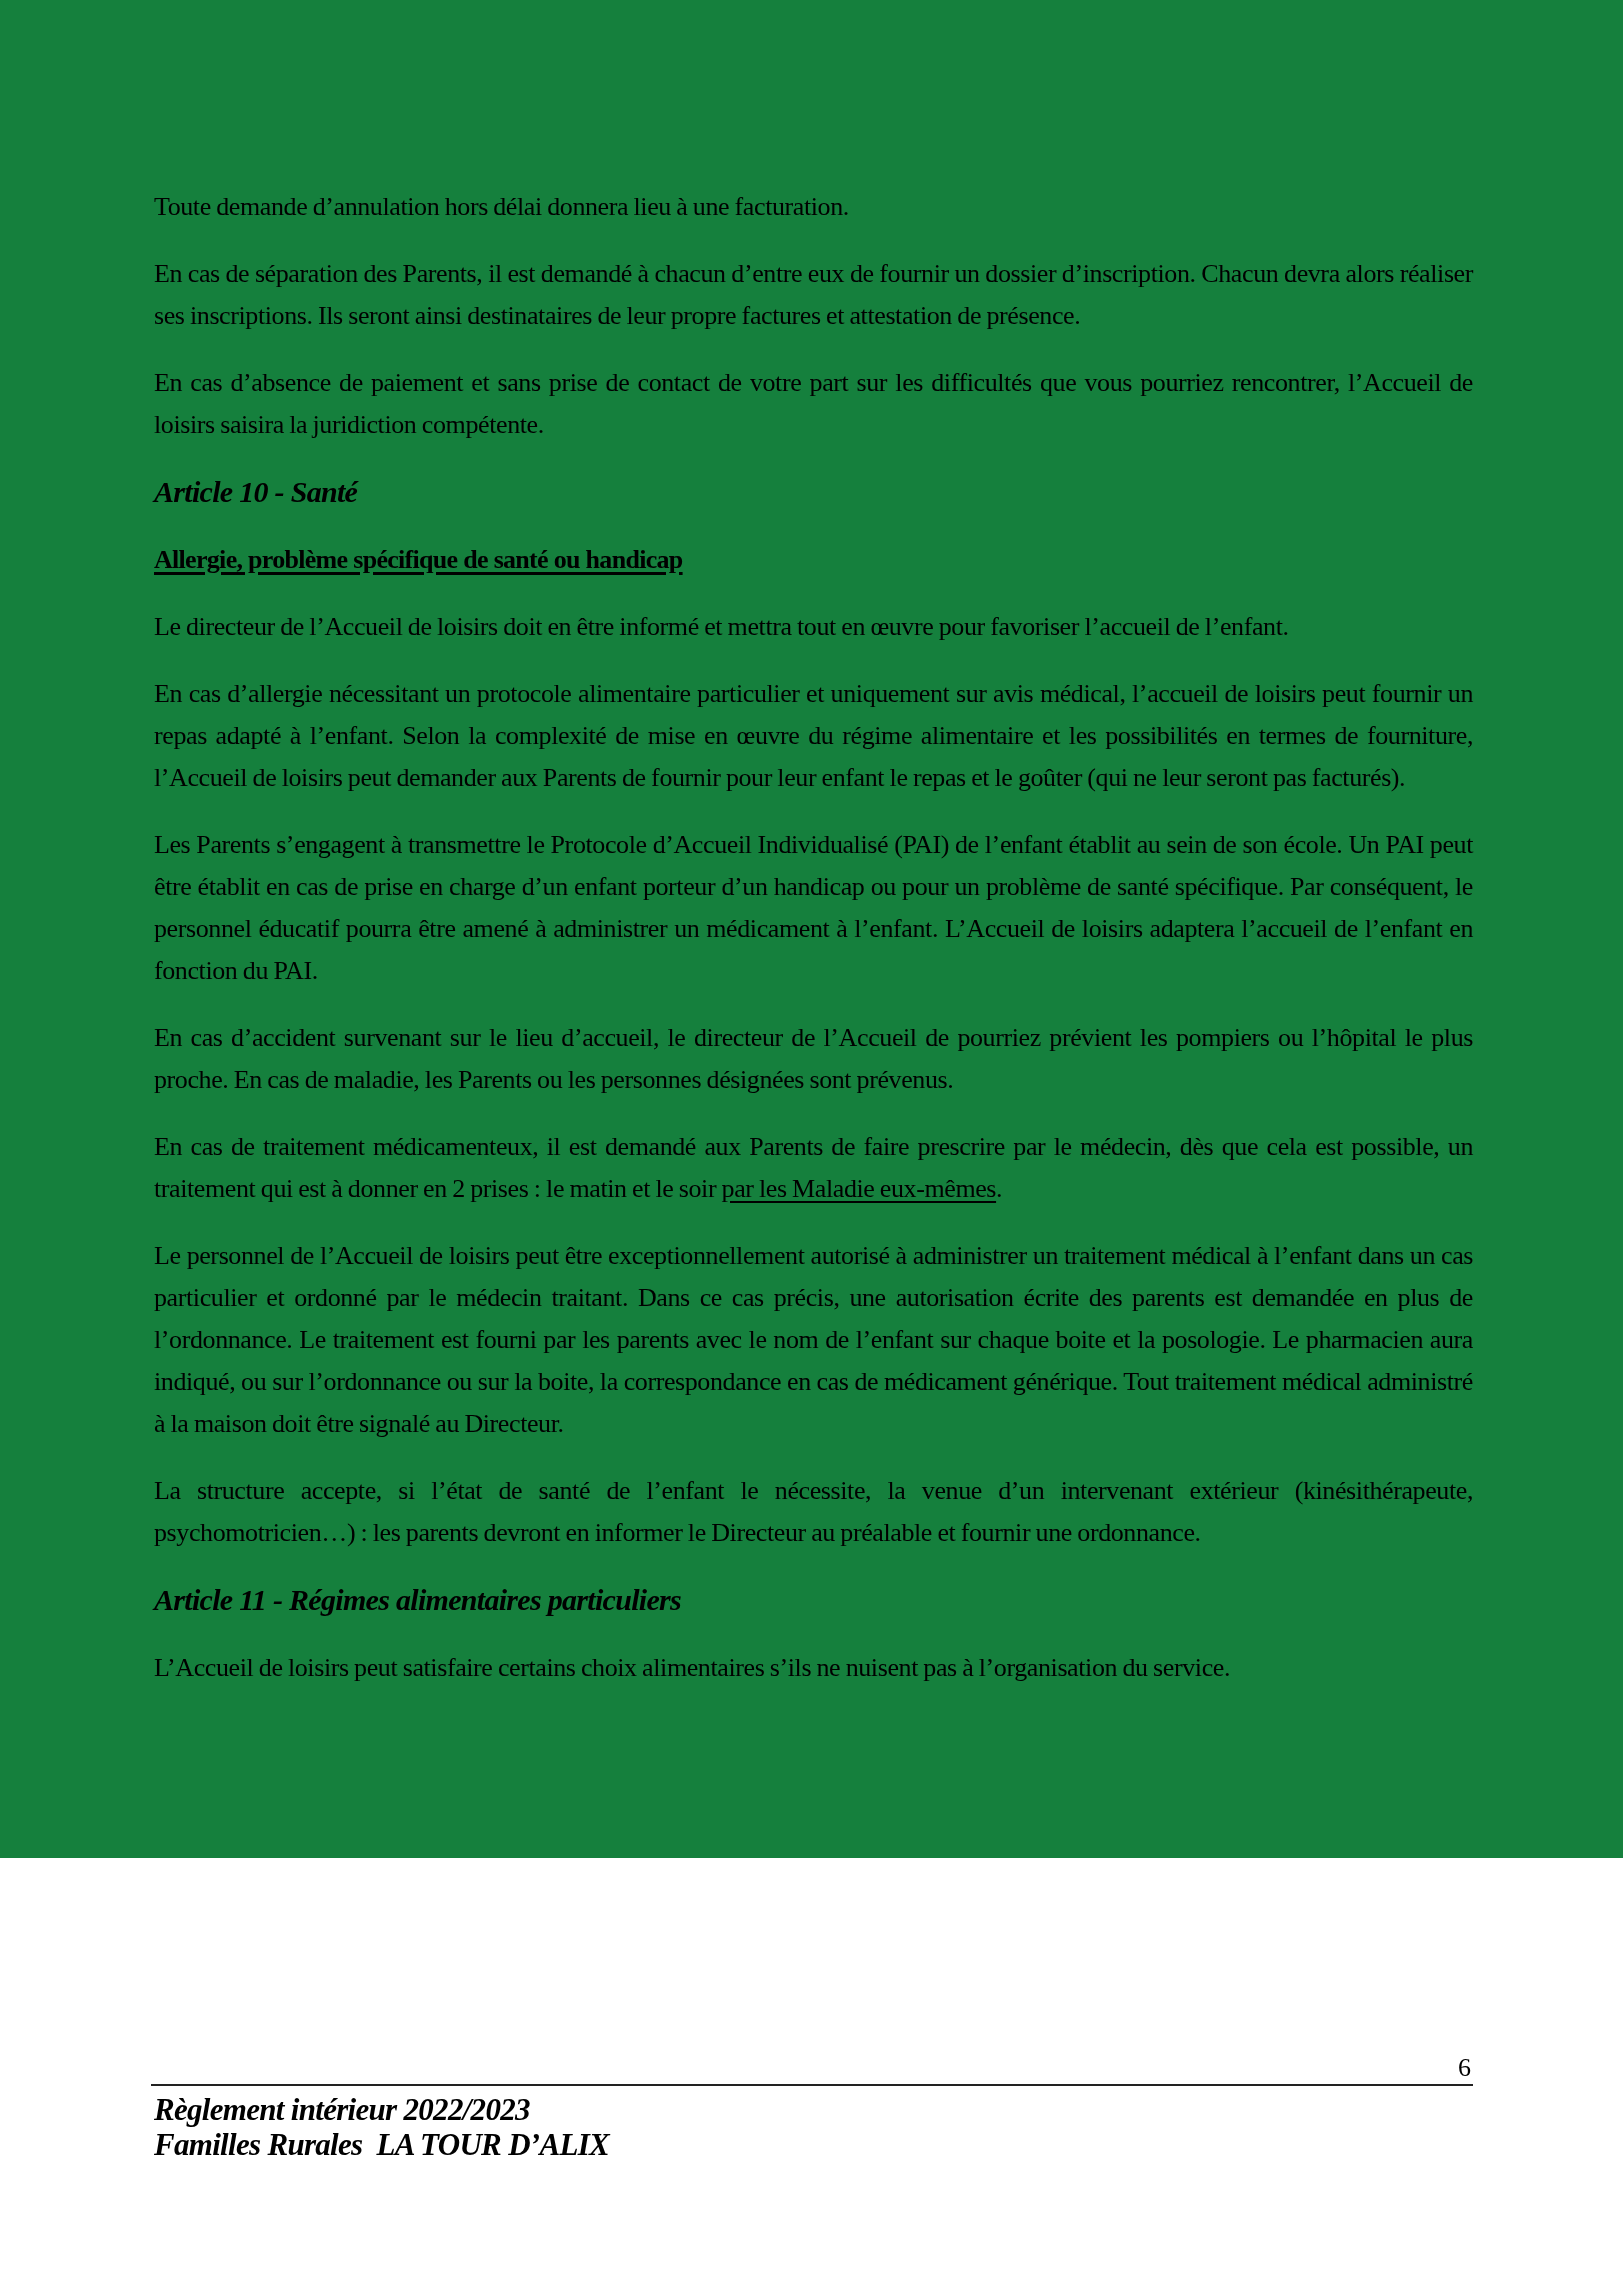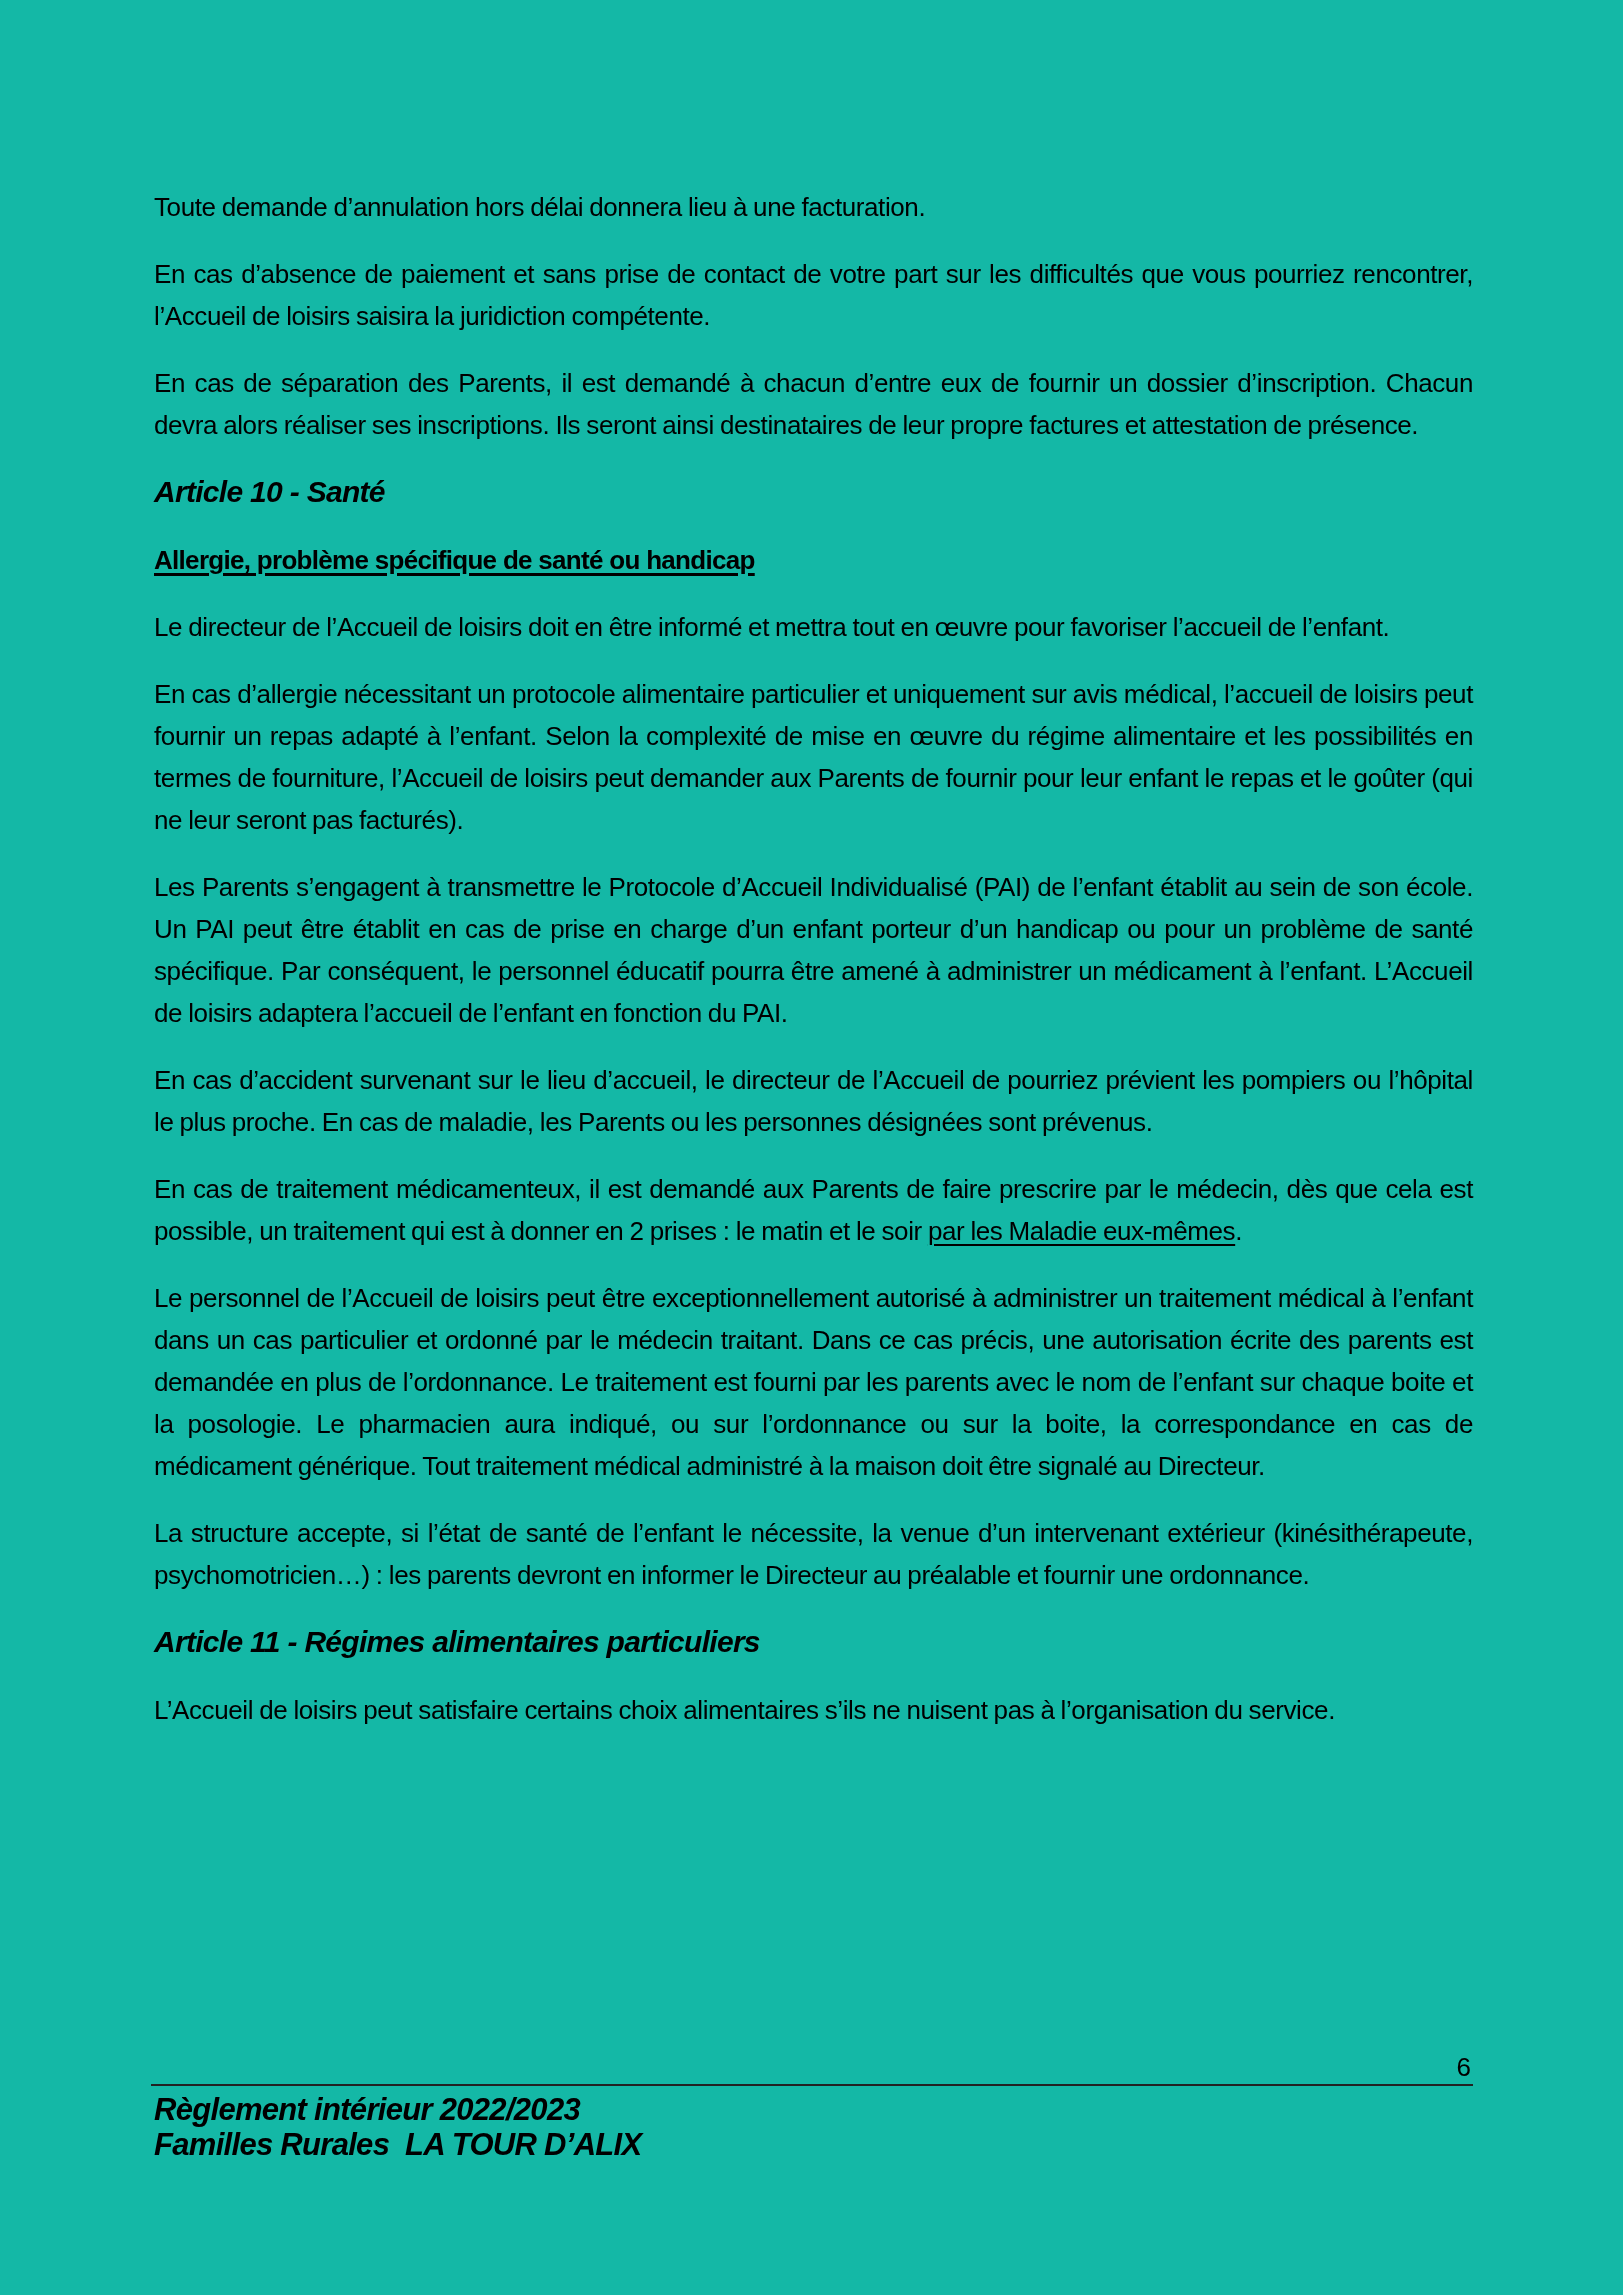--- a/index.html
+++ b/index.html
@@ -12,22 +12,23 @@
     height: 2295px;
     position: relative;
     overflow: hidden;
     font-family: "Liberation Sans", "DejaVu Sans", sans-serif;
     color: #000000;
   }
   .page {
     position: absolute;
     left: 0; top: 0;
     width: 1623px;
-    height: 2295px;
-    background: #14b8a6;
+    height: 1858px;
+    background: #15803d;
+    font-family: Liberation Serif, serif;
   }
   .content {
     position: absolute;
     left: 154px;
     top: 186px;
     width: 1319px;
   }
   p.body {
     margin: 0 0 25px 0;
     font-size: 26px;
@@ -87,22 +88,22 @@
     white-space: pre;
   }
 </style>
 </head>
 <body>
 
 <div class="page">
   <div class="content">
 
     <p class="body left">Toute demande d’annulation hors délai donnera lieu à une facturation.</p>
+    <p class="body">En cas de séparation des Parents, il est demandé à chacun d’entre eux de fournir un dossier d’inscription. Chacun devra alors réaliser ses inscriptions. Ils seront ainsi destinataires de leur propre factures et attestation de présence.</p>
     <p class="body">En cas d’absence de paiement et sans prise de contact de votre part sur les difficultés que vous pourriez rencontrer, l’Accueil de loisirs saisira la juridiction compétente.</p>
-    <p class="body">En cas de séparation des Parents, il est demandé à chacun d’entre eux de fournir un dossier d’inscription. Chacun devra alors réaliser ses inscriptions. Ils seront ainsi destinataires de leur propre factures et attestation de présence.</p>
 
     <h2 class="article">Article 10 - Santé</h2>
 
     <h3 class="sub">Allergie, problème spécifique de santé ou handicap</h3>
     <p class="body">Le directeur de l’Accueil de loisirs doit en être informé et mettra tout en œuvre pour favoriser l’accueil de l’enfant.</p>
     <p class="body">En cas d’allergie nécessitant un protocole alimentaire particulier et uniquement sur avis médical, l’accueil de loisirs peut fournir un repas adapté à l’enfant. Selon la complexité de mise en œuvre du régime alimentaire et les possibilités en termes de fourniture, l’Accueil de loisirs peut demander aux Parents de fournir pour leur enfant le repas et le goûter (qui ne leur seront pas facturés).</p>
     <p class="body">Les Parents s’engagent à transmettre le Protocole d’Accueil Individualisé (PAI) de l’enfant établit au sein de son école. Un PAI peut être établit en cas de prise en charge d’un enfant porteur d’un handicap ou pour un problème de santé spécifique. Par conséquent, le personnel éducatif pourra être amené à administrer un médicament à l’enfant. L’Accueil de loisirs adaptera l’accueil de l’enfant en fonction du PAI.</p>
 
     <p class="body">En cas d’accident survenant sur le lieu d’accueil, le directeur de l’Accueil de pourriez prévient les pompiers ou l’hôpital le plus proche. En cas de maladie, les Parents ou les personnes désignées sont prévenus.</p>
     <p class="body"><span>En cas de traitement médicamenteux, il est demandé aux Parents de faire prescrire par le médecin, dès que cela est possible, un traitement qui est à donner en 2 prises : le matin et le soir </span><span class="ul">par les Maladie eux-mêmes</span><span>.</span></p>

